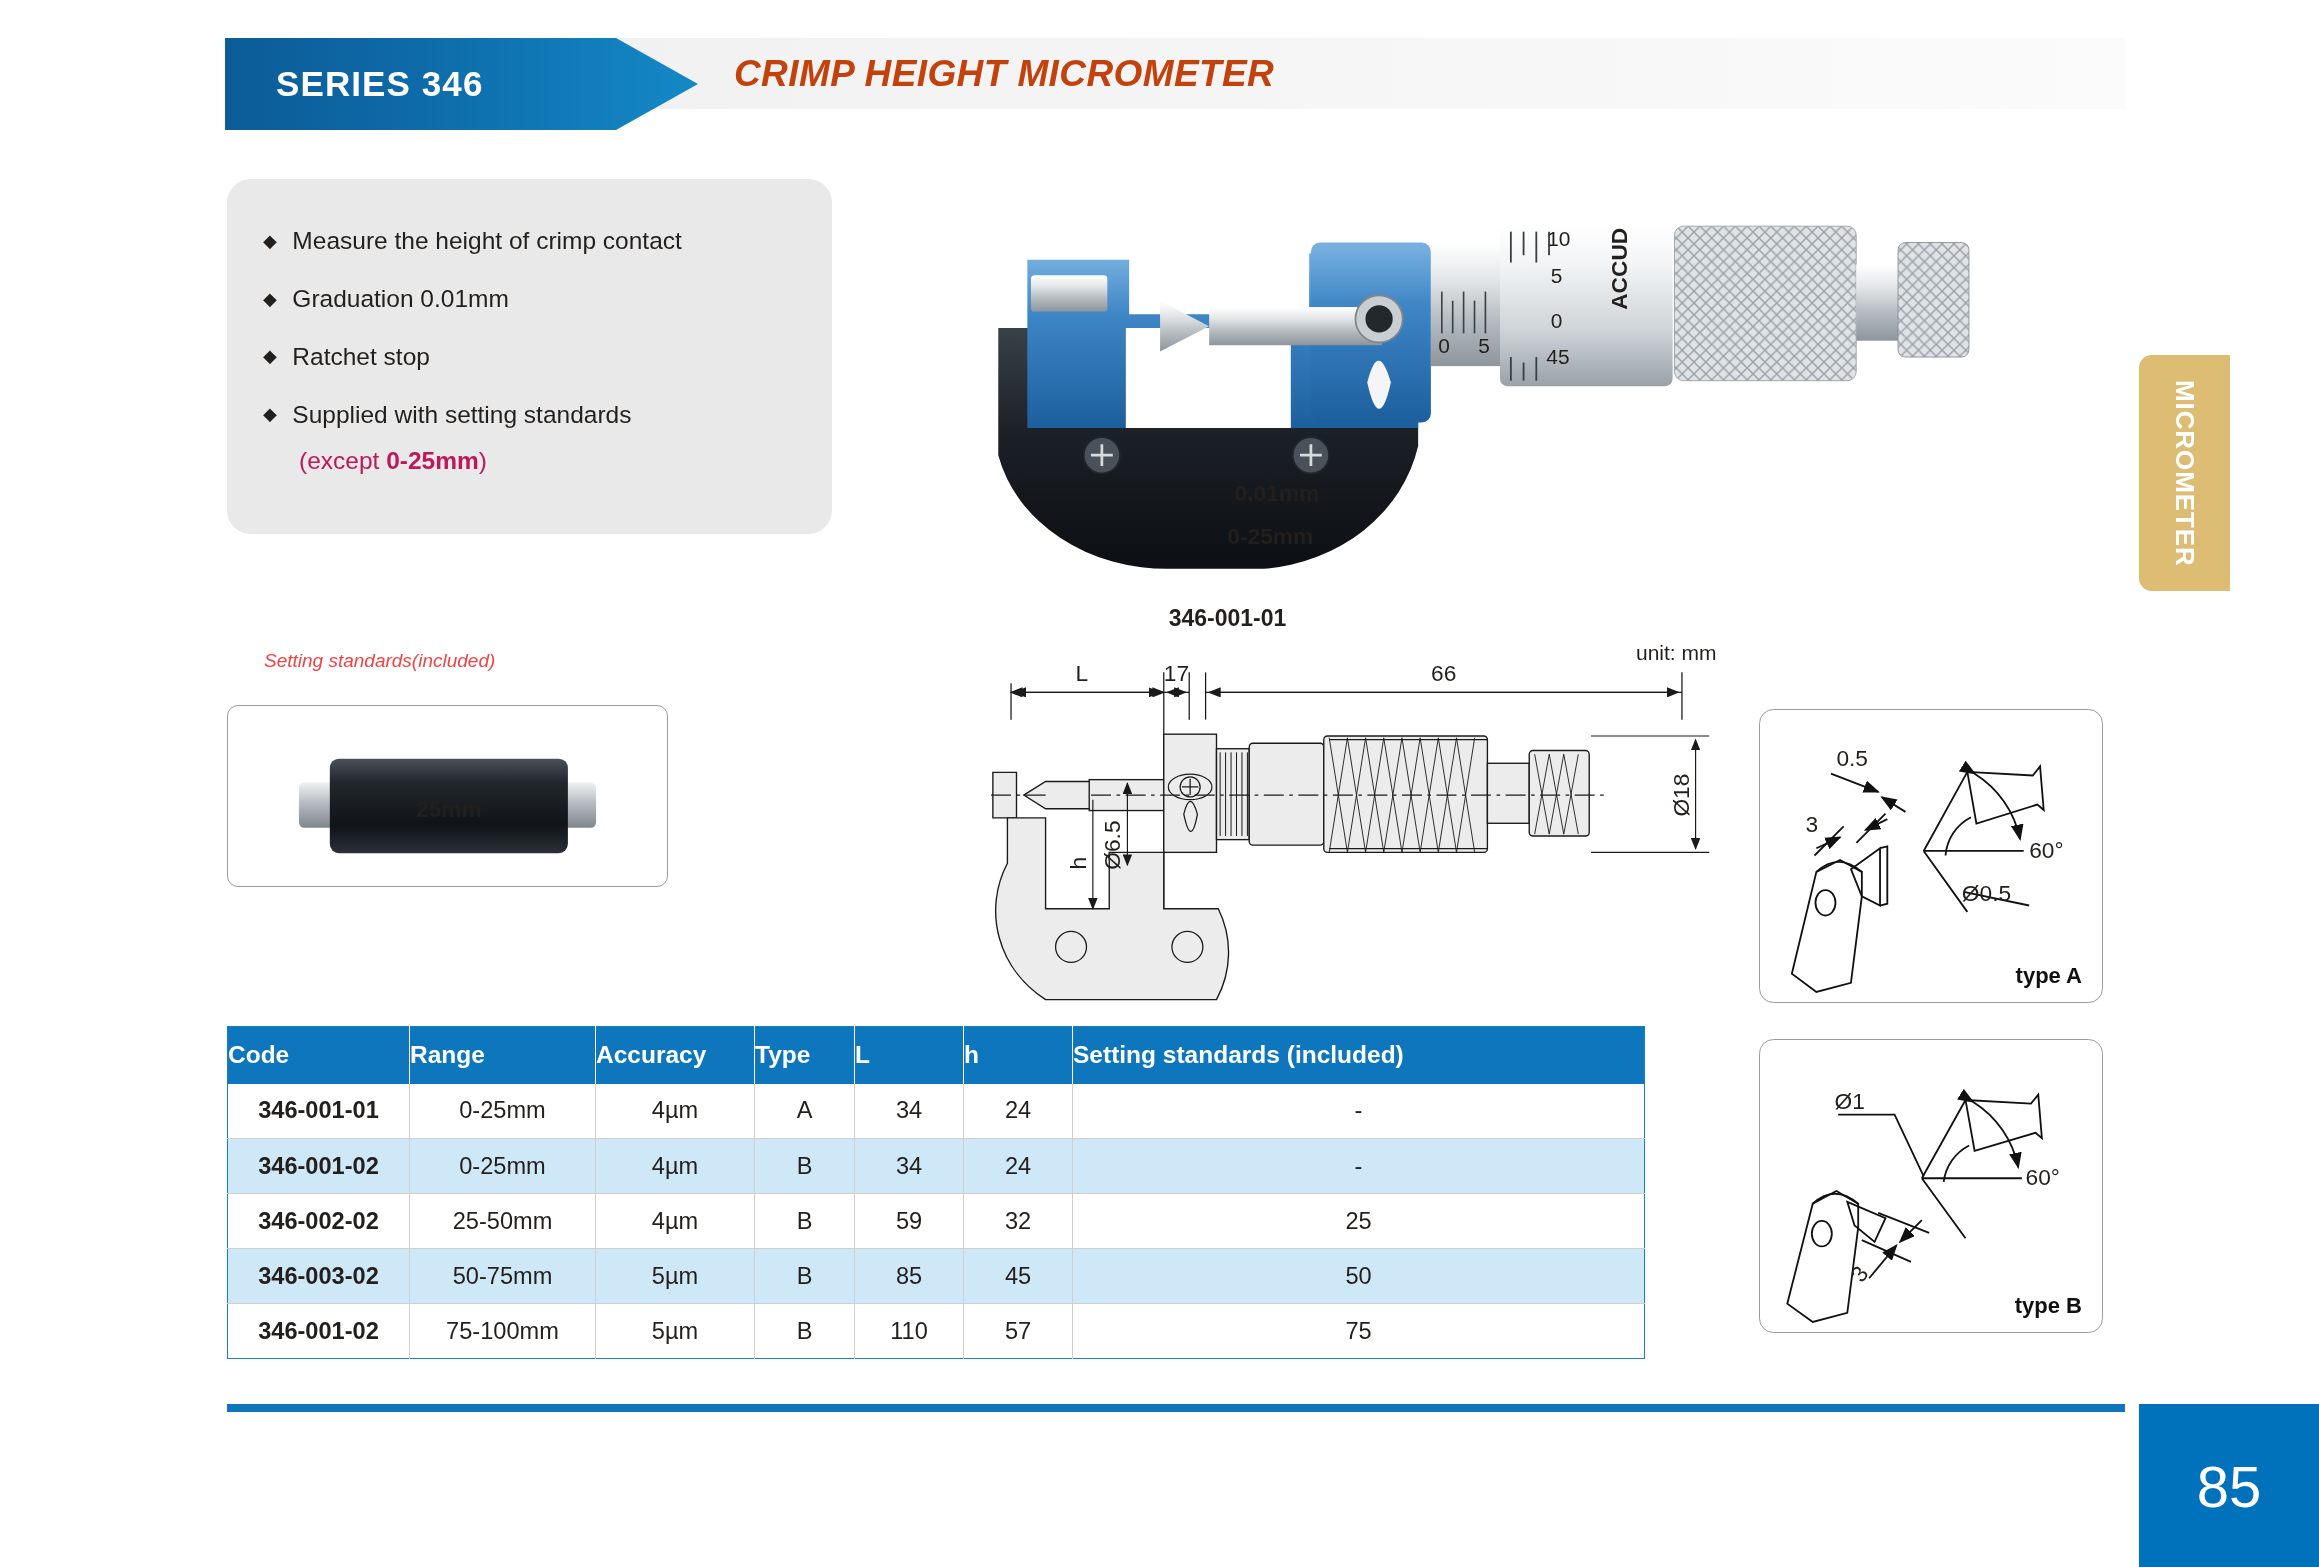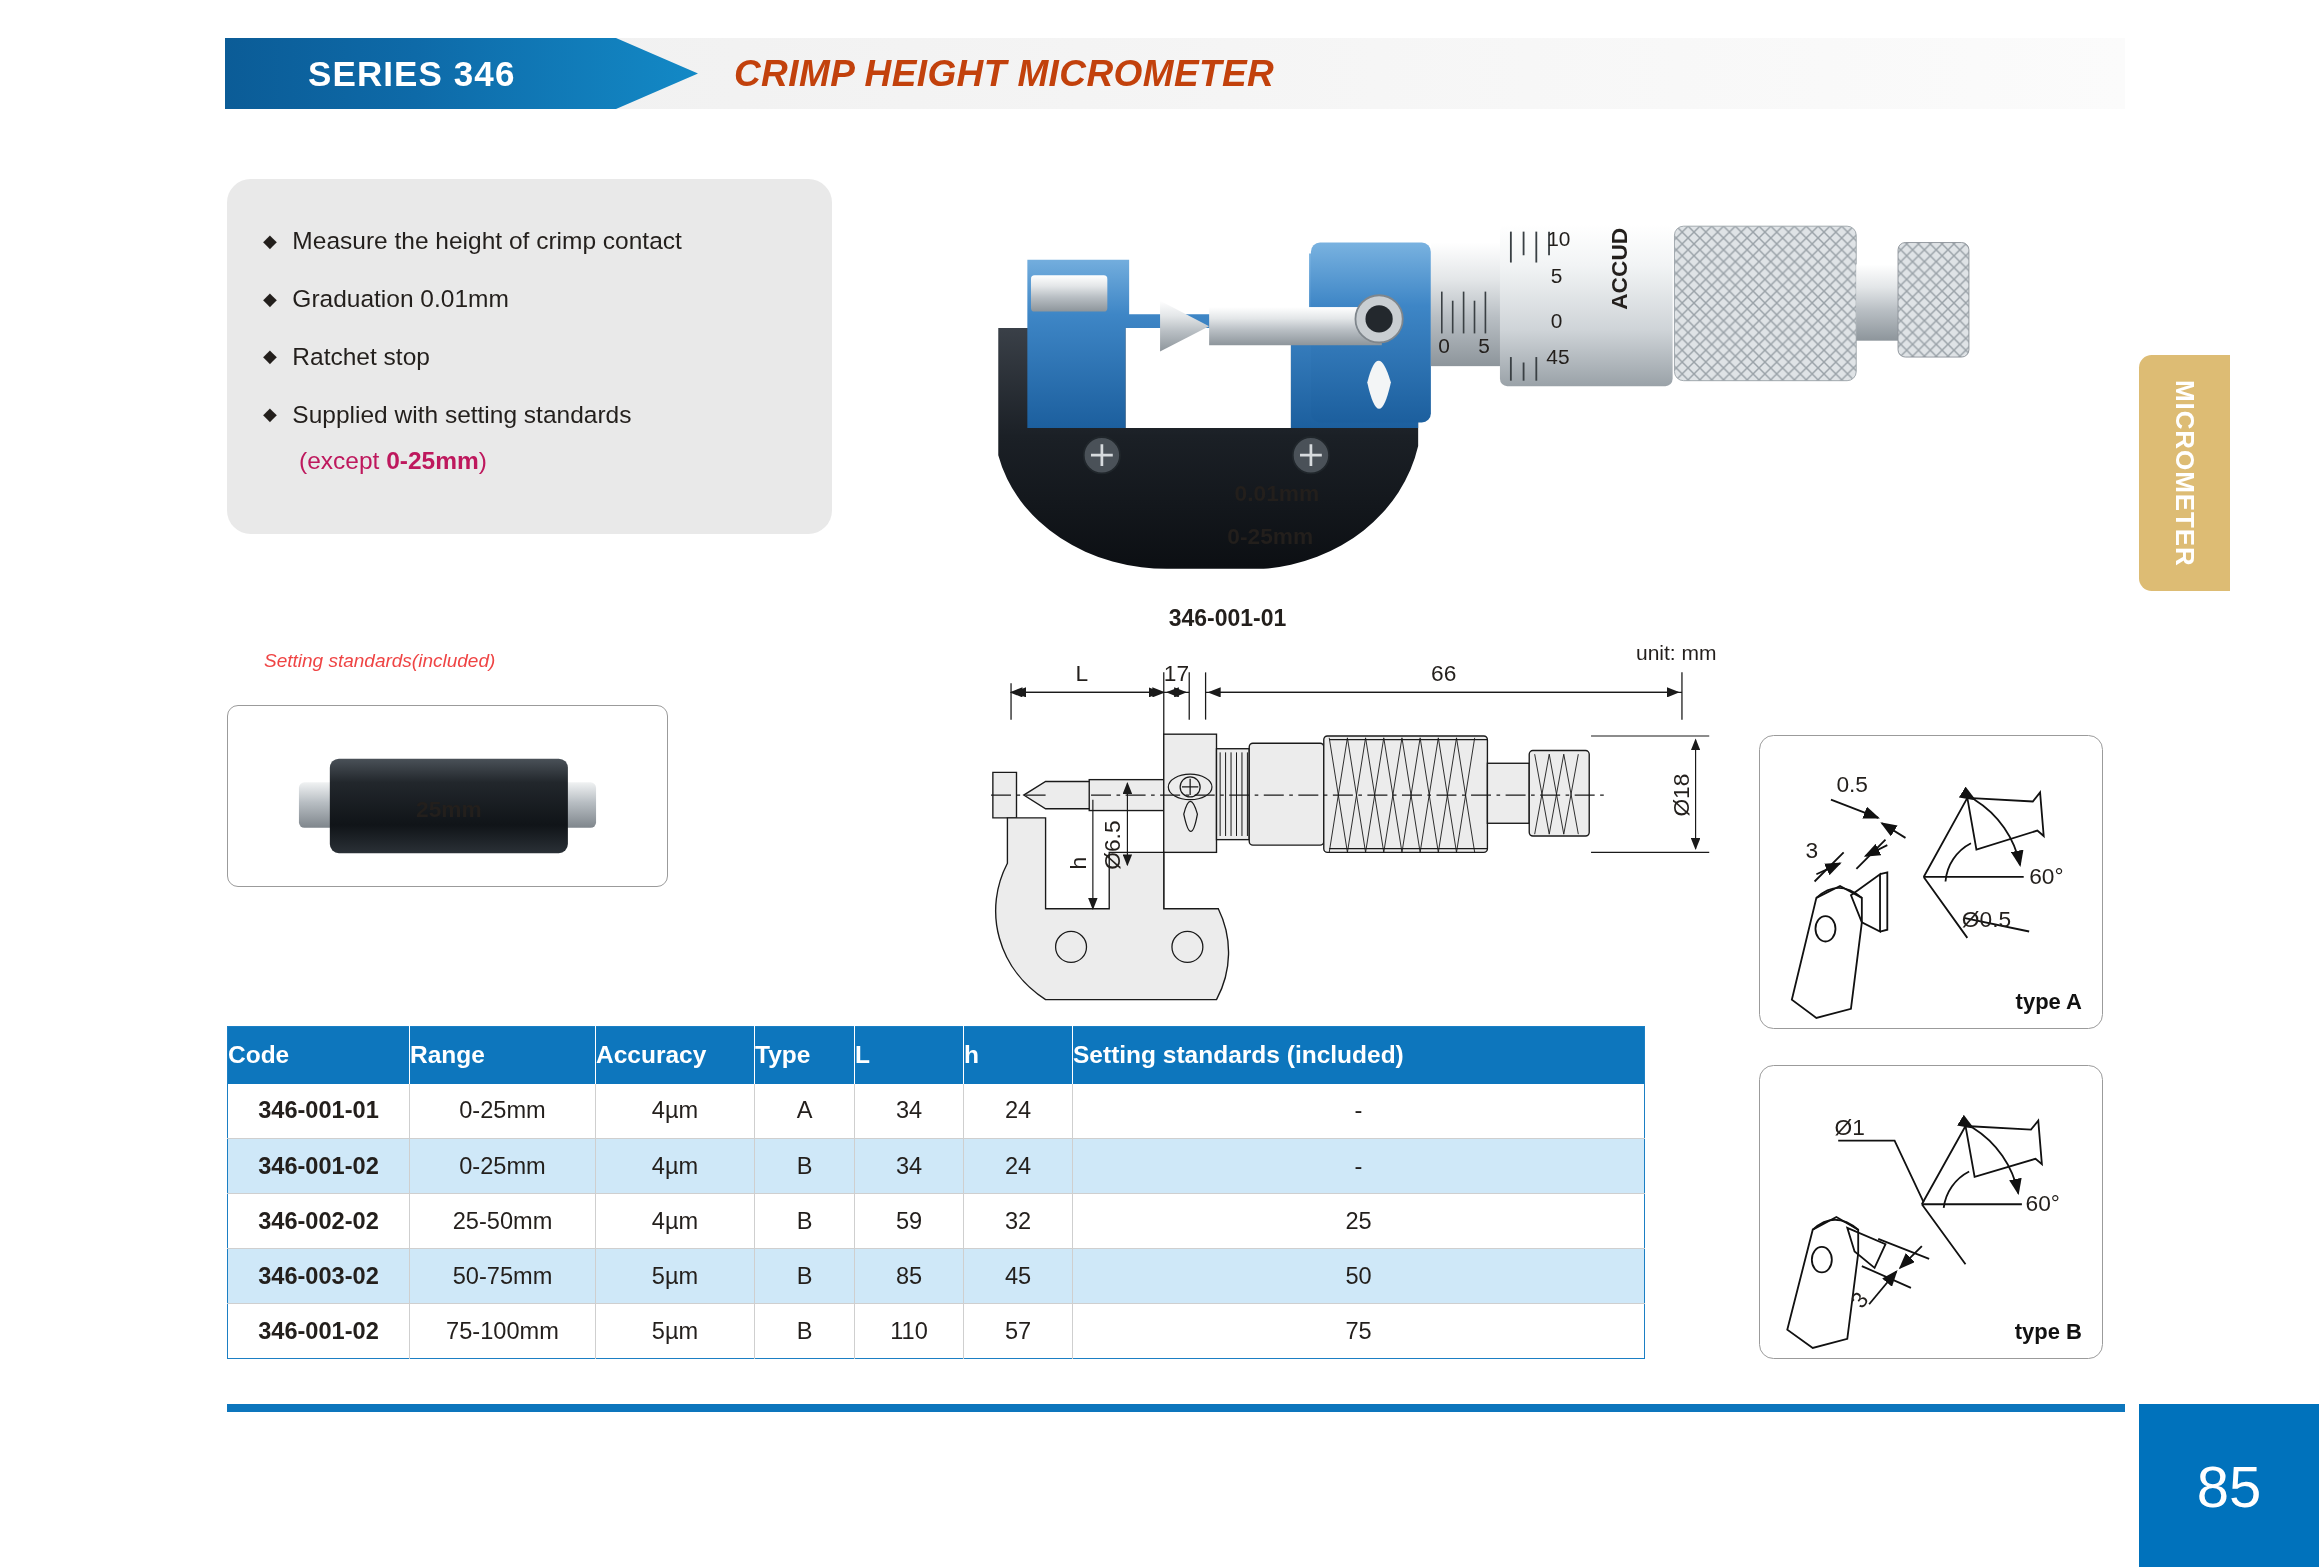--- a/index.html
+++ b/index.html
@@ -13,25 +13,25 @@
 
   
   .header {
     position: absolute; left: 225px; top: 38px; width: 1900px; height: 71px;
   }
   .header-grad {
     position: absolute; inset: 0;
     background: linear-gradient(to right, #efefef 0%, #f4f4f4 45%, #fbfbfb 100%);
   }
   .series-chip {
-    position: absolute; left: 0; top: 0; height: 71px; width: 473px;
+    position: absolute; left: 0; top: 0; height: 92px; width: 473px;
     background: linear-gradient(to right, #0b5c97 0%, #0e6aa8 40%, #1389c6 100%);
     -webkit-clip-path: polygon(0 0, 391px 0, 473px 50%, 391px 100%, 0 100%);
     clip-path: polygon(0 0, 391px 0, 473px 50%, 391px 100%, 0 100%);
-    display: flex; align-items: center; padding-left: 32px;
+    display: flex; align-items: center;
   }
   .series-chip span {
     color: #ffffff; font-size: 35px; font-weight: bold;
     letter-spacing: 1.1px; padding-left: 51px;
     font-family: "Liberation Sans", sans-serif;
   }
   .header-title {
     position: absolute; left: 509px; top: 0; height: 71px;
     display: flex; align-items: center;
     font-size: 37px; font-weight: bold; color: #c2410c;
@@ -76,21 +76,21 @@
   
   .drawing { position: absolute; left: 991px; top: 636px; width: 791px; height: 400px; }
   .unit-label {
     position: absolute; left: 1636px; top: 641px;
     font-size: 21px; color: #231f1c;
   }
 
   
   .type-panel {
     position: absolute; width: 344px; height: 294px;
-    border: 1.4px solid #9b9b9b; border-radius: 14.5px; background: #fff; margin-top: 26px;
+    border: 1.4px solid #9b9b9b; border-radius: 14.5px; background: #fff;
   }
   .type-a { left: 1759px; top: 709px; }
   .type-b { left: 1759px; top: 1039px; }
   .type-label {
     position: absolute; right: 20px; bottom: 12.7px;
     font-size: 22px; font-weight: bold; color: #111;
   }
 
   
   .spec-table {

